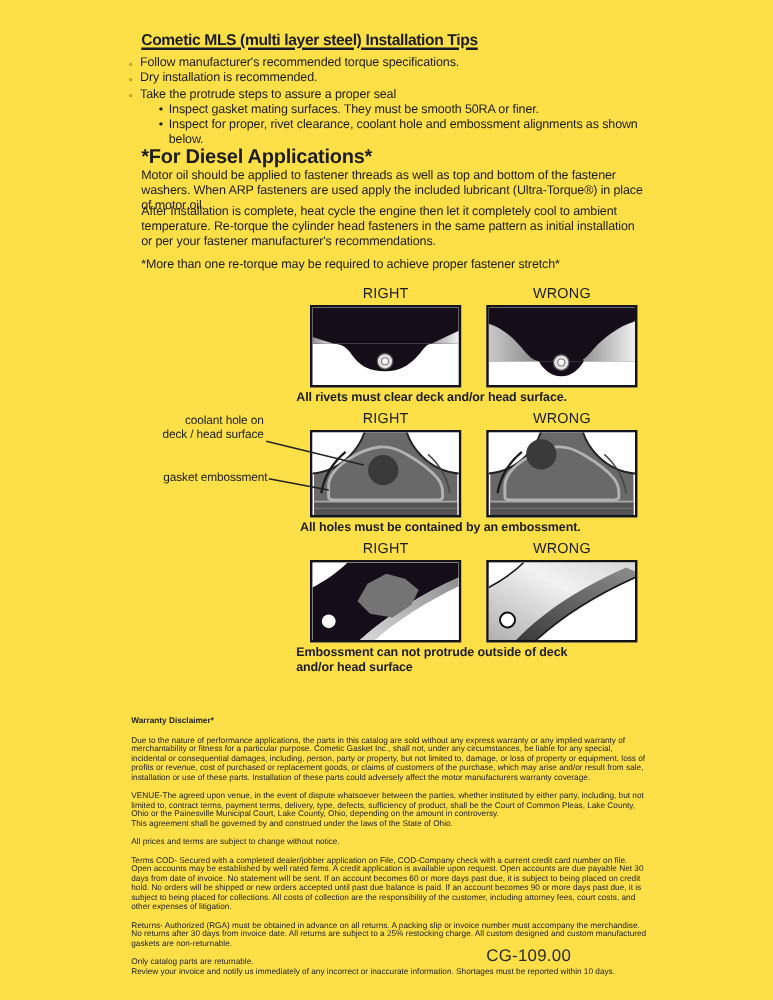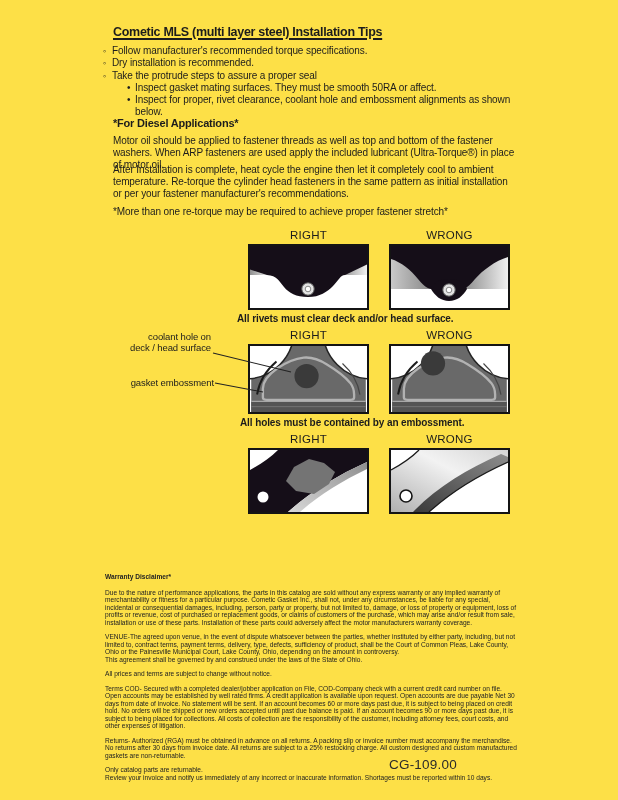--- a/index.html
+++ b/index.html
@@ -14,21 +14,21 @@
     position:absolute; left:113px; top:25px;
     font-size:12.5px; font-weight:bold; letter-spacing:-0.3px;
     text-decoration:underline; text-decoration-thickness:1.5px; text-underline-offset:2px;
   }
   .tips { position:absolute; left:103px; top:45px; width:430px; font-size:10px; line-height:12.3px; letter-spacing:-0.1px; }
   .tip-row { display:flex; }
   .tip-row .marker { width:9px; flex:0 0 9px; font-size:9px; line-height:12.3px; }
   .tip-row.sub { margin-left:24px; }
   .tip-row.sub .marker { width:8px; flex:0 0 8px; font-size:10px; }
 
-  .diesel-heading { position:absolute; left:113px; top:117px; font-size:11px; font-weight:bold; letter-spacing:-0.2px; }
+  .diesel-heading { position:absolute; left:113px; top:117px; font-size:16px; font-weight:bold; letter-spacing:-0.2px; }
   .para { position:absolute; left:113px; width:402px; font-size:10px; line-height:12.2px; letter-spacing:-0.1px; white-space:pre-line; }
   .para.p1 { top:135px; }
   .para.p2 { top:164px; }
   .para.p3 { top:206px; }
 
   
   .fig { position:absolute; }
   .fig1 { left:237px; top:229px; }
   .fig2 { left:113px; top:329px; width:404px; }
   .fig3 { left:237px; top:433px; }
@@ -67,21 +67,21 @@
     <div class="tip-row">
       <span class="marker">◦</span>
       <span>Dry installation is recommended.</span>
     </div>
     <div class="tip-row">
       <span class="marker">◦</span>
       <span>Take the protrude steps to assure a proper seal</span>
     </div>
     <div class="tip-row sub">
       <span class="marker">•</span>
-      <span>Inspect gasket mating surfaces.  They must be smooth 50RA or affect.</span>
+      <span>Inspect gasket mating surfaces.  They must be smooth 50RA or finer.</span>
     </div>
     <div class="tip-row sub">
       <span class="marker">•</span>
       <span>Inspect for proper, rivet clearance, coolant hole and embossment alignments as shown below.</span>
     </div>
   </div>
 
   <div class="diesel-heading">*For Diesel Applications*</div>
   <div class="para p2">After Installation is complete, heat cycle the engine then let it completely cool to ambient temperature. Re-torque the cylinder head fasteners in the same pattern as initial installation or per your fastener manufacturer's recommendations.</div>
   <div class="para p1">Motor oil should be applied to fastener threads as well as top and bottom of the fastener washers. When ARP fasteners are used apply the included lubricant (Ultra-Torque®) in place of motor oil.</div>
@@ -215,20 +215,22 @@
           </defs>
           <rect width="117" height="62" fill="#ffffff"></rect>
           <path d="M28,0 L117,0 L117,12 C88,25 60,42 38,62 L0,62 L0,20 C11,14 20,8 28,0 Z" fill="url(#g4b)"></path>
           <path d="M22,62 C45,38 76,19 110,4 L117,7 L117,12 C88,25 60,42 38,62 Z" fill="url(#g4s)"></path>
           <path d="M28,0 C20,8 11,14 0,20" fill="none" stroke="#1a1a1a" stroke-width="1.3"></path>
           <path d="M38,62 C60,42 88,25 117,12" fill="none" stroke="#1a1a1a" stroke-width="1.3"></path>
           <circle cx="15" cy="46" r="6" fill="#ffffff" stroke="#141414" stroke-width="1.6"></circle>
         </svg>
       </div>
     </div>
+    <div class="fig-caption">Embossment can not protrude outside of deck
+and/or head surface</div>
   </div>
 
   <div class="disclaimer">
     <div class="dh">Warranty Disclaimer*</div>
     <p>Due to the nature of performance applications, the parts in this catalog are sold without any express warranty or any implied warranty of merchantability or fitness for a particular purpose.  Cometic Gasket Inc., shall not, under any circumstances, be liable for any special, incidental or consequential damages, including, person, party or property, but not limited to, damage, or loss of property or equipment, loss of profits or revenue, cost of purchased or replacement goods, or claims of customers of the purchase, which may arise and/or result from sale, installation or use of these parts.  Installation of these parts could adversely affect the motor manufacturers warranty coverage.</p>
     <p>VENUE-The agreed upon venue, in the event of dispute whatsoever between the parties, whether instituted by either party, including, but not limited to, contract terms, payment terms, delivery, type, defects, sufficiency of product, shall be the Court of Common Pleas, Lake County, Ohio or the Painesville Municipal Court, Lake County, Ohio, depending on the amount in controversy.
 This agreement shall be governed by and construed under the laws of the State of Ohio.</p>
     <p>All prices and terms are subject to change without notice.</p>
     <p>Terms COD- Secured with a completed dealer/jobber application on File, COD-Company check with a current credit card number on file.  Open accounts may be established by well rated firms.  A credit application is available upon request.  Open accounts are due payable Net 30 days from date of invoice.  No statement will be sent.  If an account becomes 60 or more days past due, it is subject to being placed on credit hold.  No orders will be shipped or new orders accepted until past due balance is paid.  If an account becomes 90 or more days past due, it is subject to being placed for collections.  All costs of collection are the responsibility of the customer, including attorney fees, court costs, and other expenses of litigation.</p>
     <p>Returns- Authorized (RGA) must be obtained in advance on all returns.  A packing slip or invoice number must accompany the merchandise.  No returns after 30 days from invoice date.  All returns are subject to a 25% restocking charge.  All custom designed and custom manufactured gaskets are non-returnable.</p>

